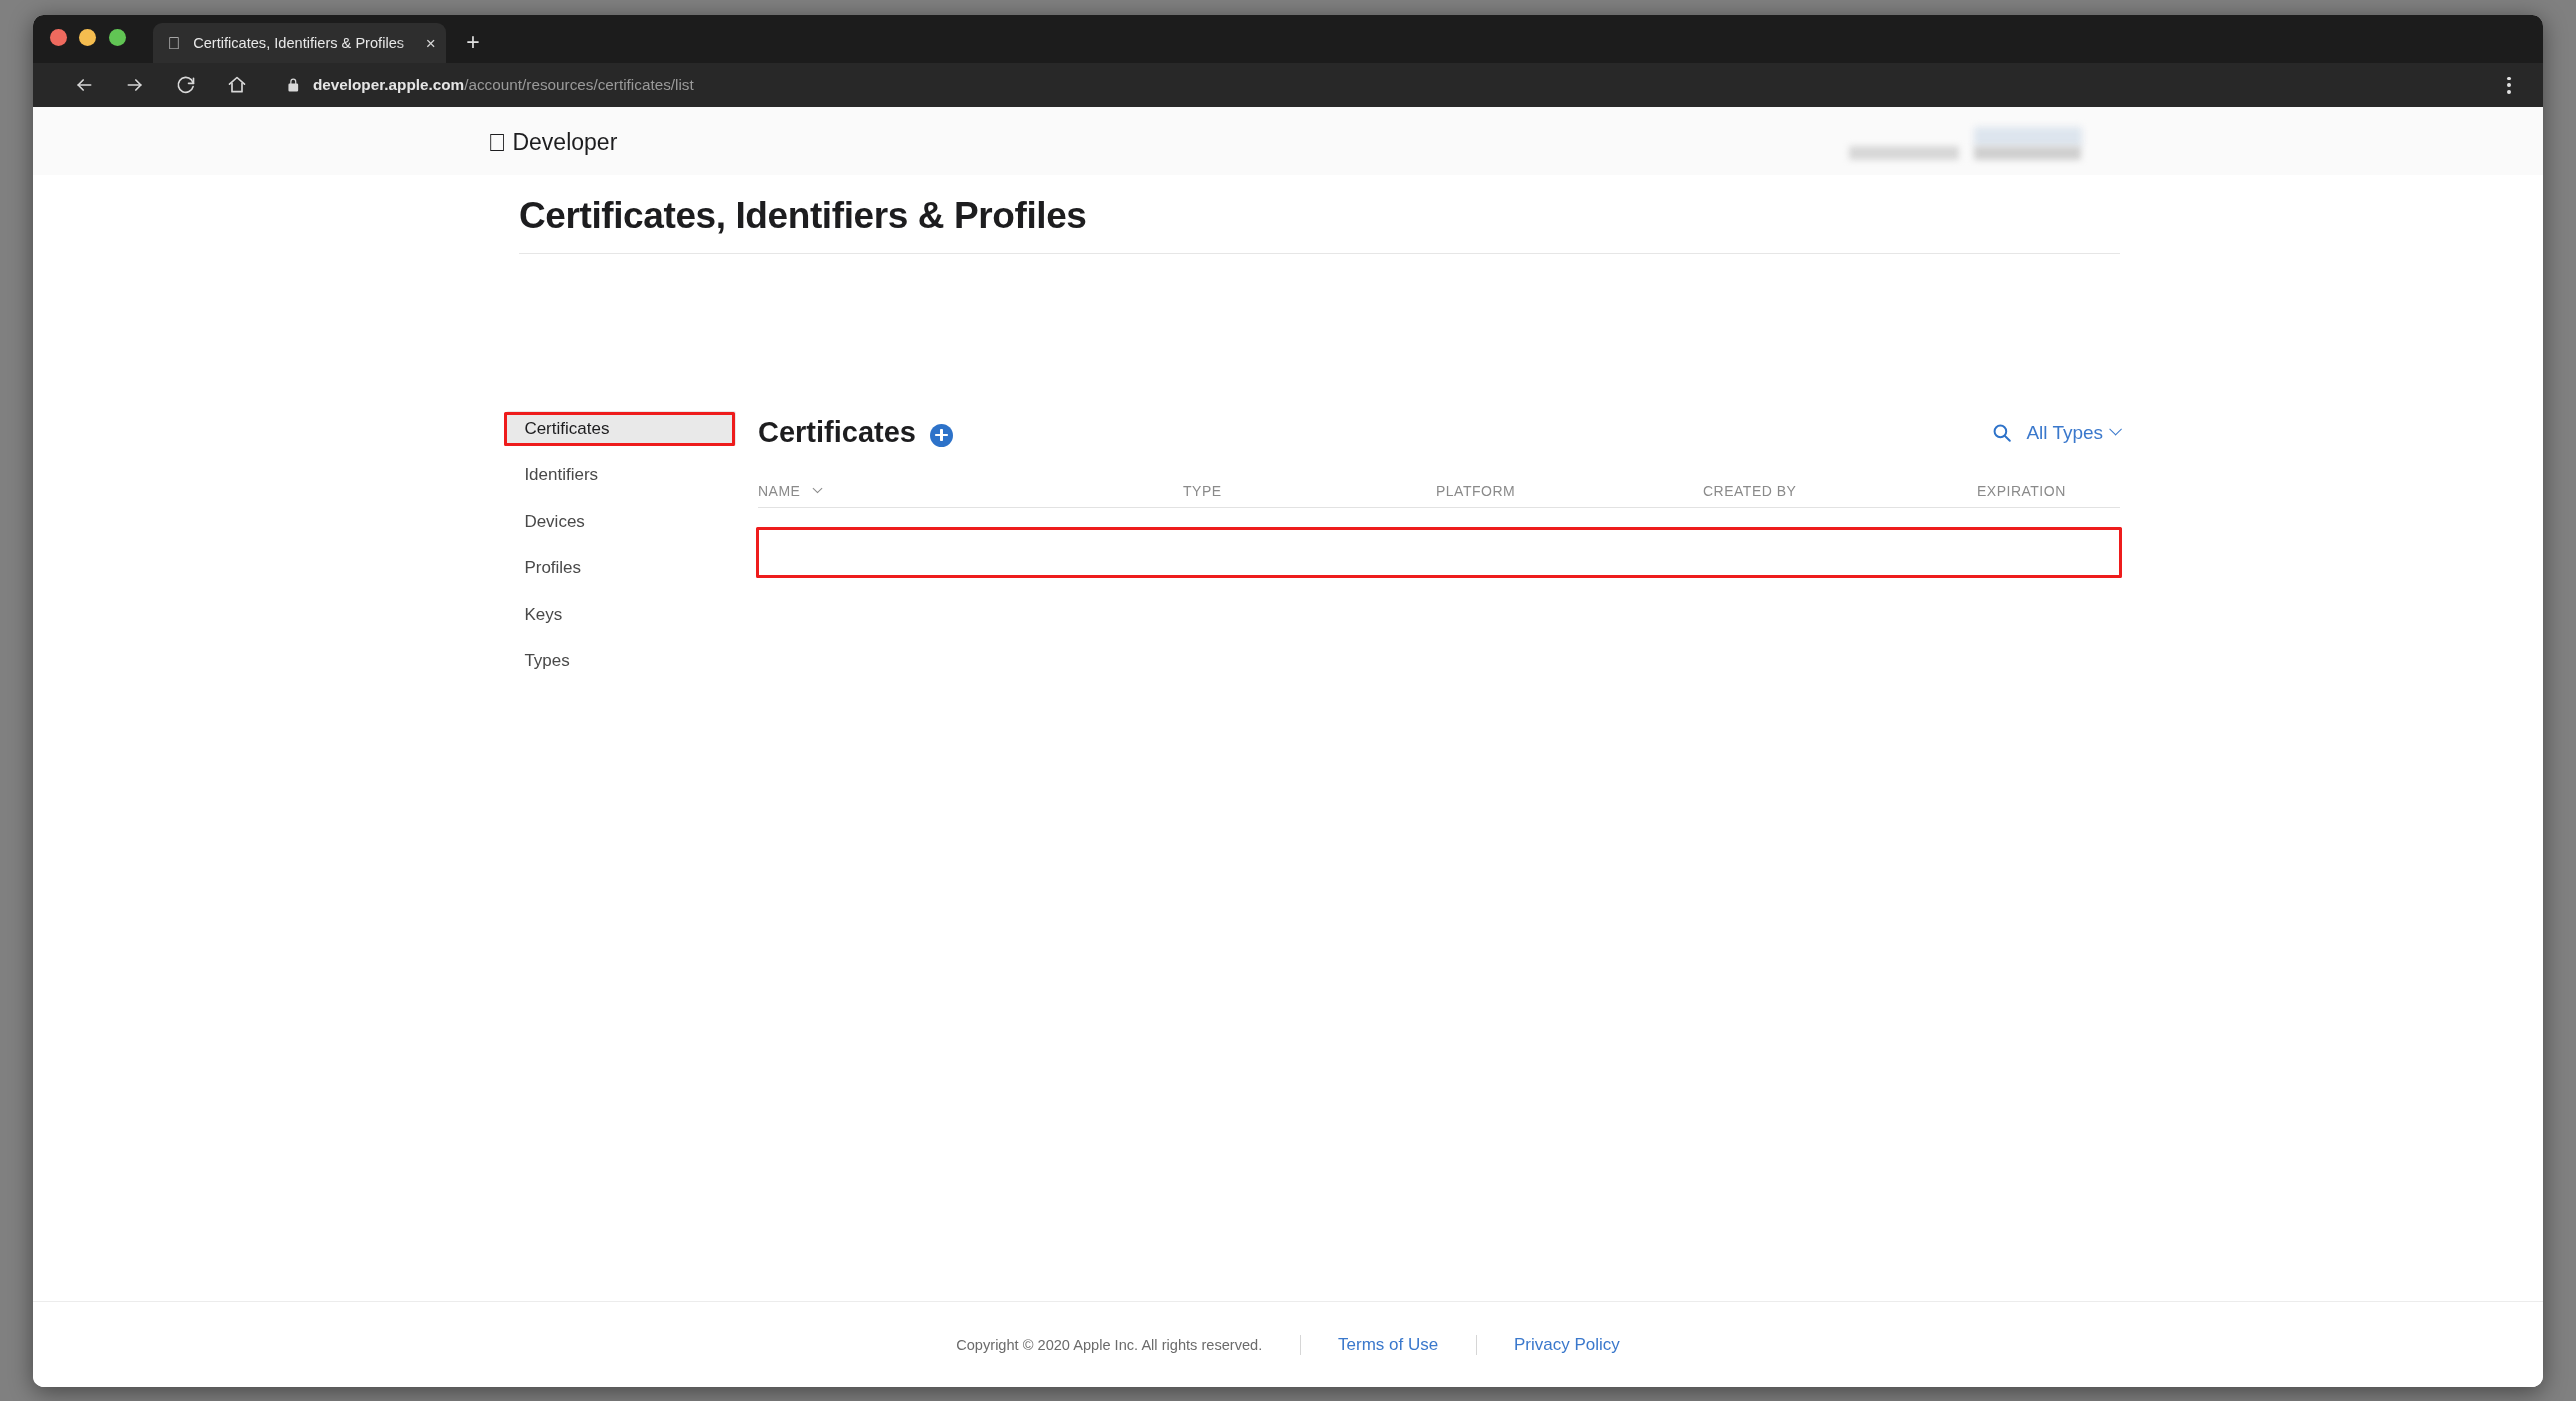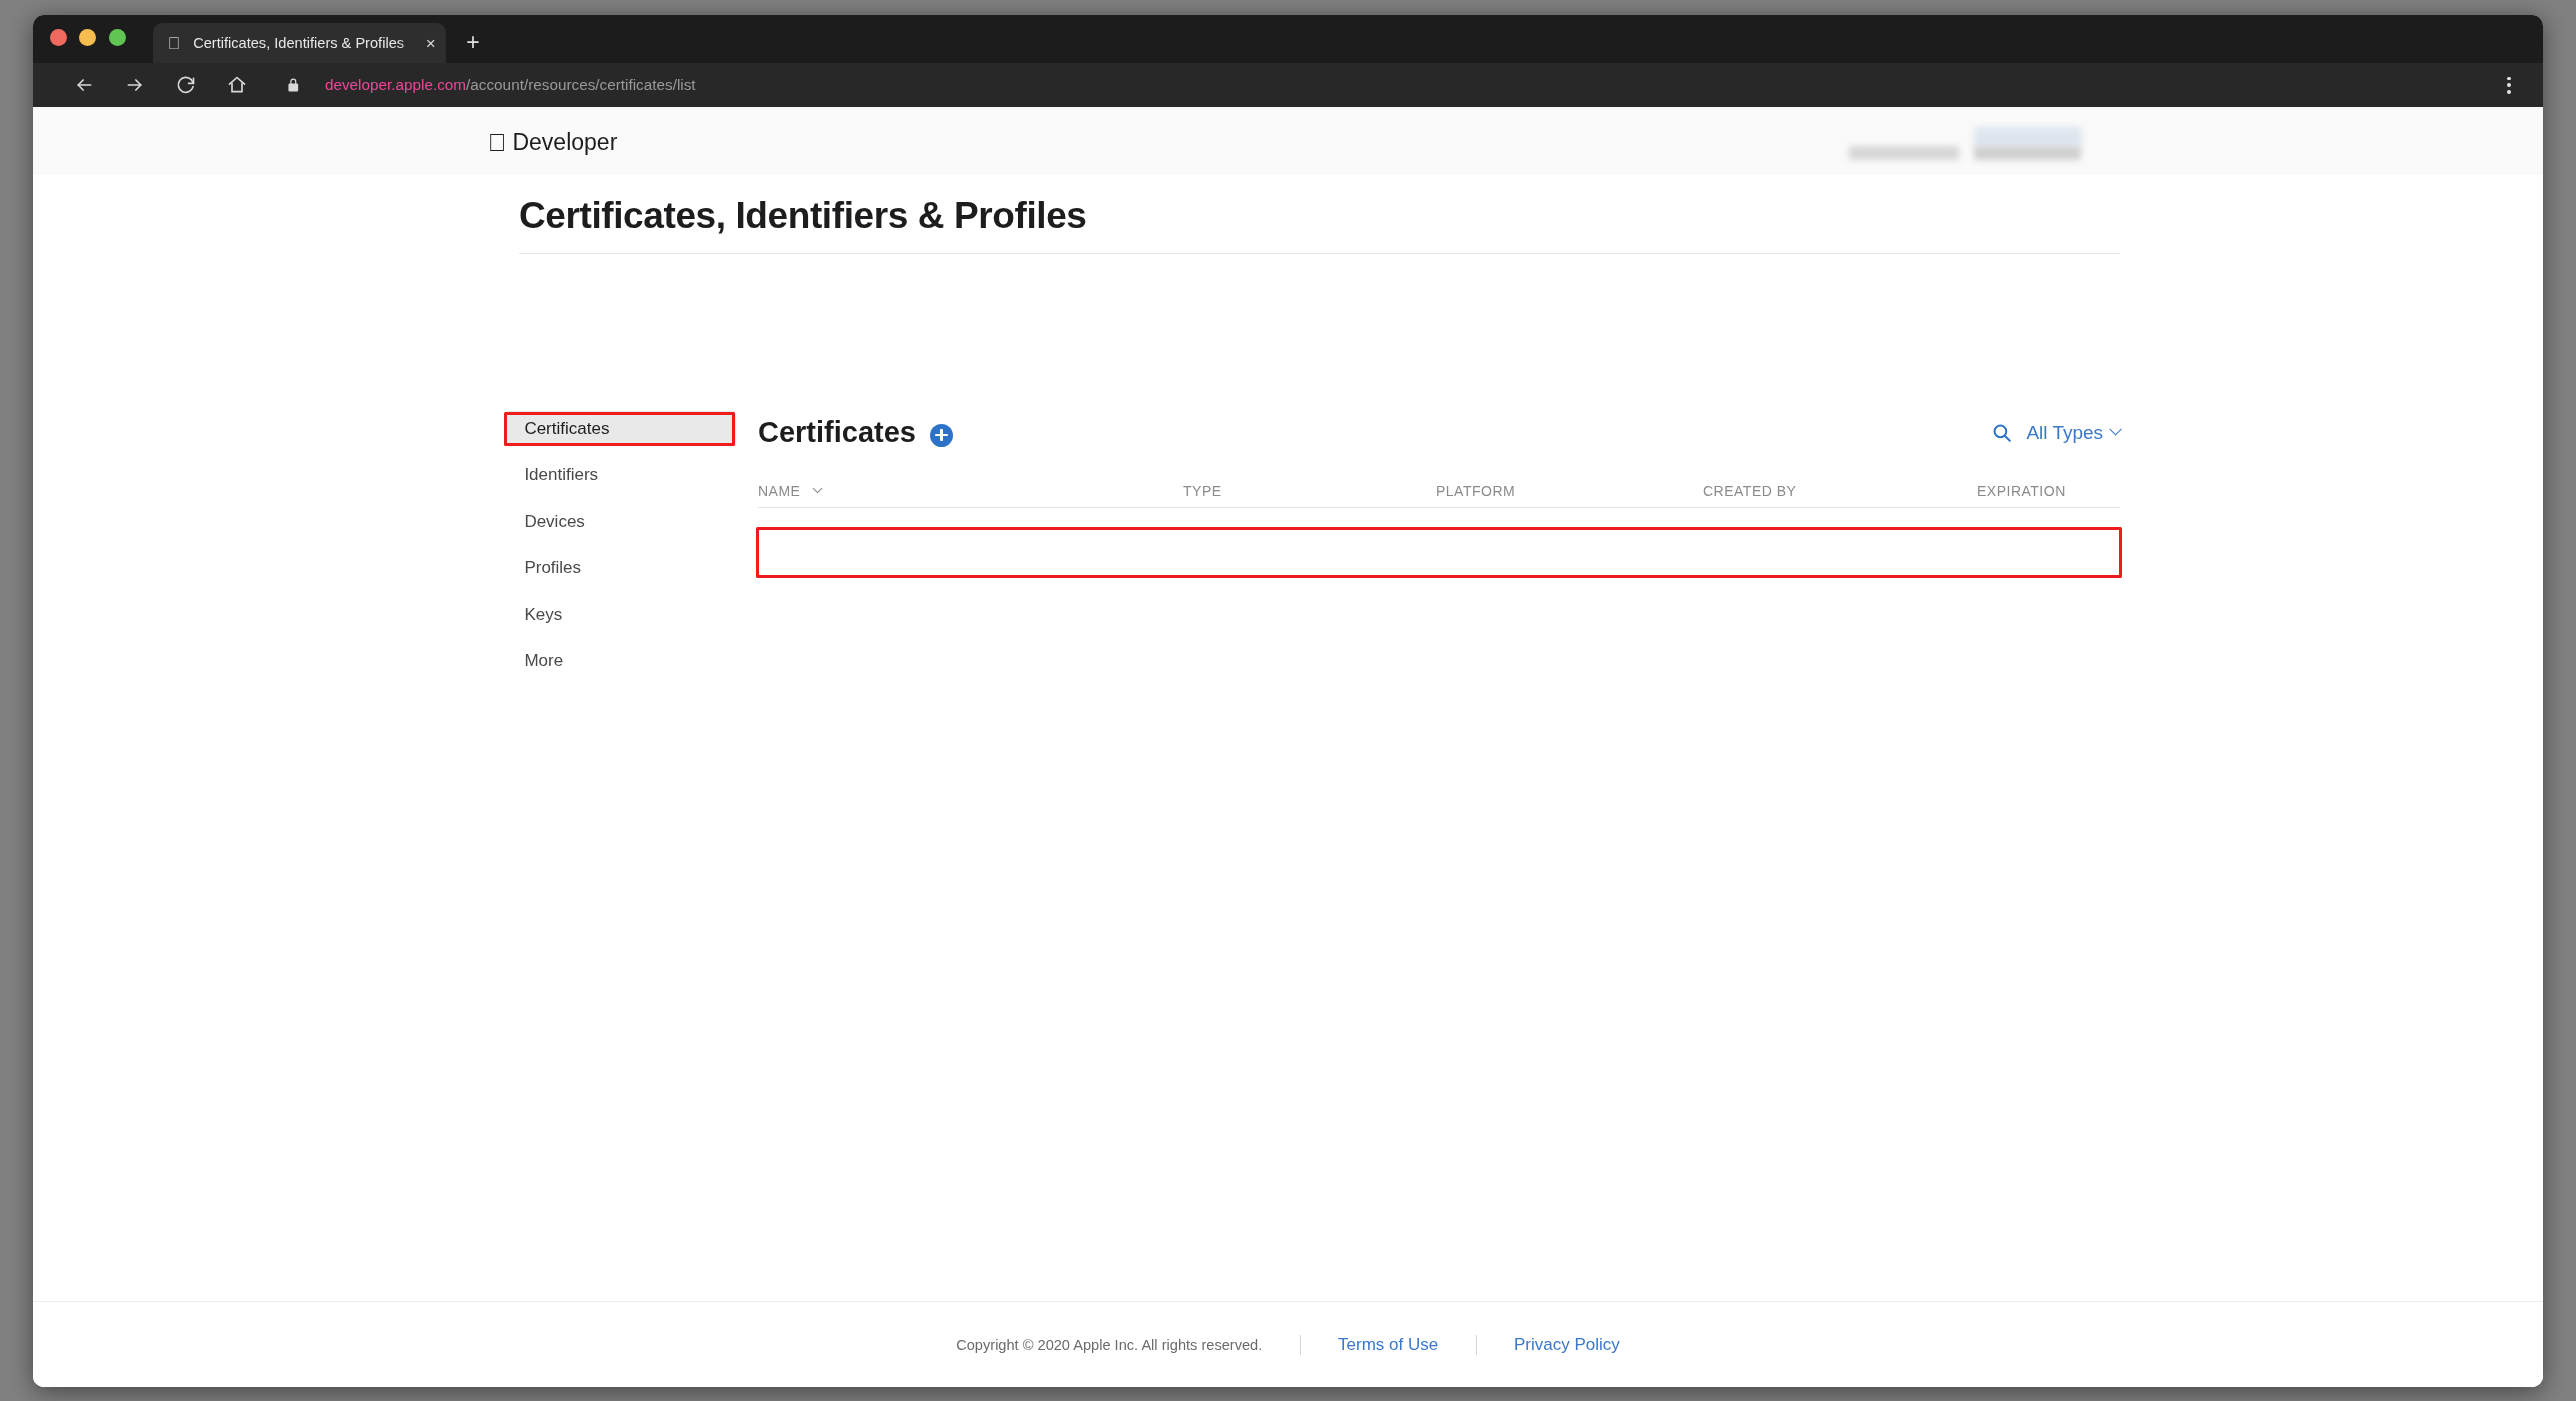--- a/index.html
+++ b/index.html
@@ -89,21 +89,21 @@
   }
   .nav-btn svg { display: block; }
   .omnibox {
     display: flex; align-items: center;
     margin-left: 32px;
     flex: 1 1 auto;
     height: 31px;
   }
   .lock-icon { color: #d9d9d9; margin-right: 12.3px; display:flex; }
   .url-text { font-size: 15.3px; white-space: nowrap; }
-  .url-host { color: #ec4899; font-weight: normal; margin-left: 12px; }
+  .url-host { color: #e5e5e5; font-weight: bold; }
   .url-path { color: #9a9a9a; }
   .kebab {
     display: flex; flex-direction: column; gap: 3.1px;
     align-items: center; justify-content: center;
     width: 31px; height: 31px;
     margin-left: auto;
   }
   .kebab i { width: 3.8px; height: 3.8px; background: #e2e2e2; border-radius: 50%; display:block; }
 
   
@@ -443,21 +443,21 @@
       <div class="side-spacer"></div>
       <div class="side-item">
         <span>Profiles</span>
       </div>
       <div class="side-spacer"></div>
       <div class="side-item">
         <span>Keys</span>
       </div>
       <div class="side-spacer"></div>
       <div class="side-item">
-        <span>More</span>
+        <span>Types</span>
       </div>
     </div>
 
     <div class="content">
       <div class="content-head">
         <span class="content-title">Certificates</span>
         <span class="add-btn"></span>
 
         <div class="filters">
           <span class="search-icon">

